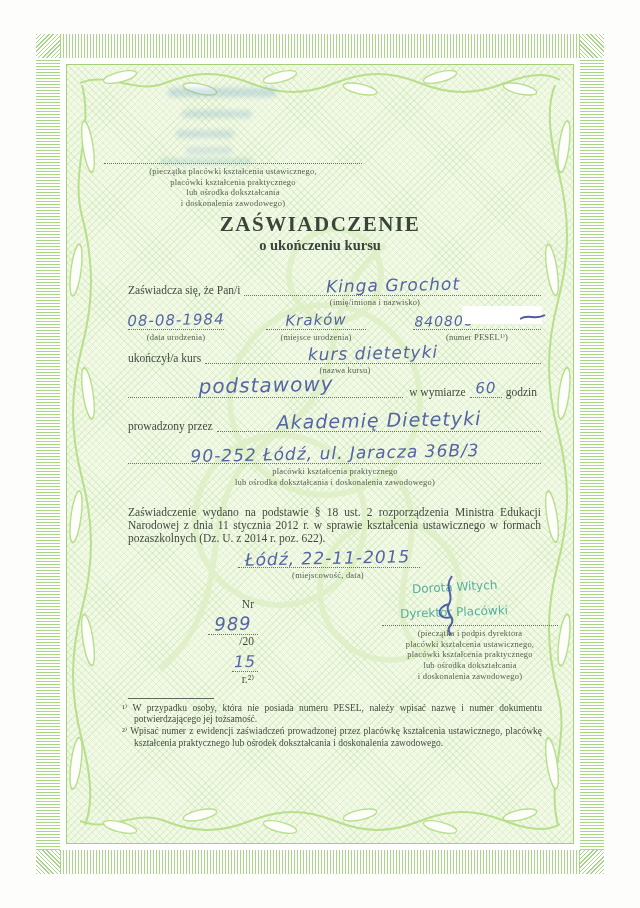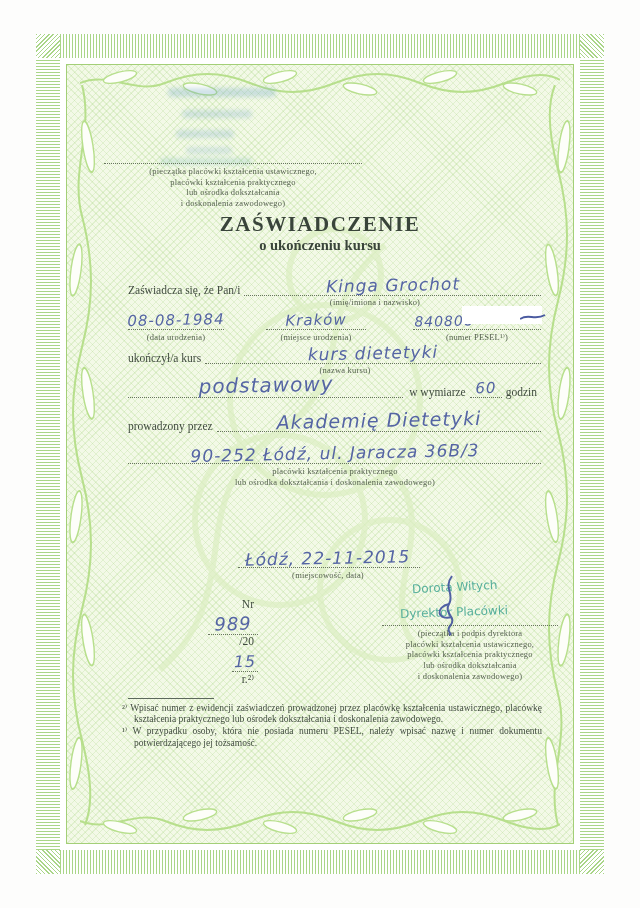--- a/index.html
+++ b/index.html
@@ -198,20 +198,21 @@
   <div class="row z2" style="left:128px;width:413px;top:440px;">
     <span class="dots">
       <span class="hand" style="font-size:17px;">90-252 Łódź, ul. Jaracza 36B/3</span>
     </span>
   </div>
   <div class="caption z2" style="left:195px;top:466px;width:280px;">
     <div>placówki kształcenia praktycznego</div>
     <div>lub ośrodka dokształcania i doskonalenia zawodowego)</div>
   </div>
 
+  <div class="just z2" style="left:128px;top:506px;width:413px;">Zaświadczenie wydano na podstawie § 18 ust. 2 rozporządzenia Ministra Edukacji Narodowej z dnia 11 stycznia 2012 r. w sprawie kształcenia ustawicznego w formach pozaszkolnych (Dz. U. z 2014 r. poz. 622).</div>
 
   <div class="hand z2" style="position:absolute;left:245px;top:548px;font-size:17px;">Łódź, 22-11-2015</div>
   <div class="z2" style="position:absolute;left:238px;top:566px;width:182px;border-bottom:1.4px dotted #68755f;height:1px;"></div>
   <div class="caption z2" style="left:258px;top:570px;width:140px;">(miejscowość, data)</div>
 
   <div class="row z2" style="left:130px;width:128px;top:598px;flex-direction:column;">
     <span class="lbl">Nr</span>
     <span class="dots fix" style="width:50px;">
       <span class="hand" style="font-size:18px;">989</span>
     </span>
@@ -234,16 +235,16 @@
   <div class="caption z2" style="left:362px;top:628px;width:216px;">
     <div>(pieczątka i podpis dyrektora</div>
     <div>placówki kształcenia ustawicznego,</div>
     <div>placówki kształcenia praktycznego</div>
     <div>lub ośrodka dokształcania</div>
     <div>i doskonalenia zawodowego)</div>
   </div>
 
   <div class="z2" style="position:absolute;left:128px;top:698px;width:86px;border-top:1px solid #5c685c;"></div>
   <div class="just z2" style="left:122px;top:703px;width:420px;font-size:9.5px;line-height:1.18;">
+    <p class="fn"><span>¹⁾</span> <span>W przypadku osoby, która nie posiada numeru PESEL, należy wpisać nazwę i numer dokumentu potwierdzającego jej tożsamość.</span></p>
     <p class="fn"><span>²⁾</span> <span>Wpisać numer z ewidencji zaświadczeń prowadzonej przez placówkę kształcenia ustawicznego, placówkę kształcenia praktycznego lub ośrodek dokształcania i doskonalenia zawodowego.</span></p>
-    <p class="fn"><span>¹⁾</span> <span>W przypadku osoby, która nie posiada numeru PESEL, należy wpisać nazwę i numer dokumentu potwierdzającego jej tożsamość.</span></p>
   </div>
 </div>
 
 </body></html>

